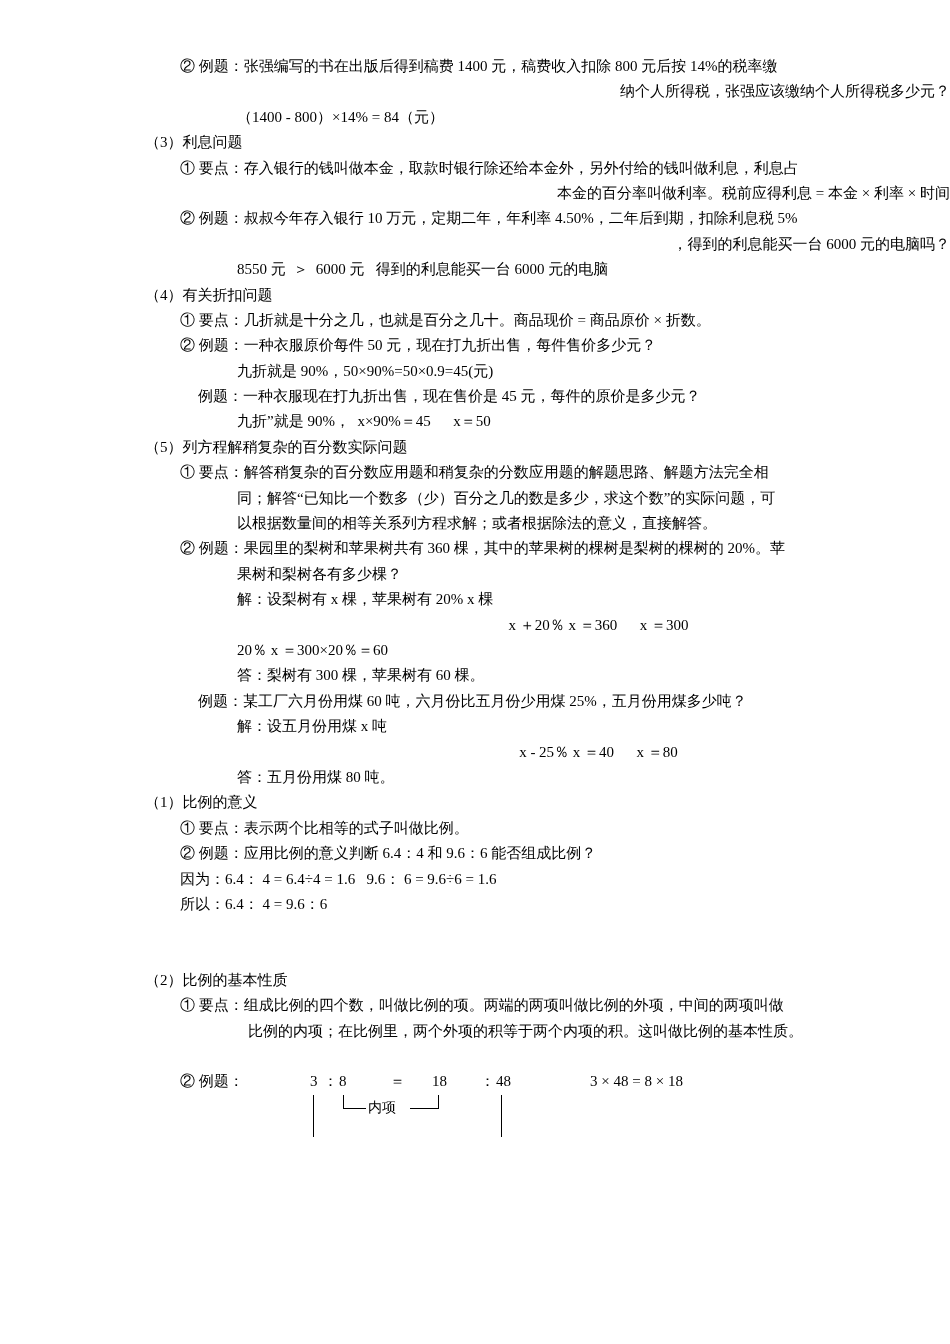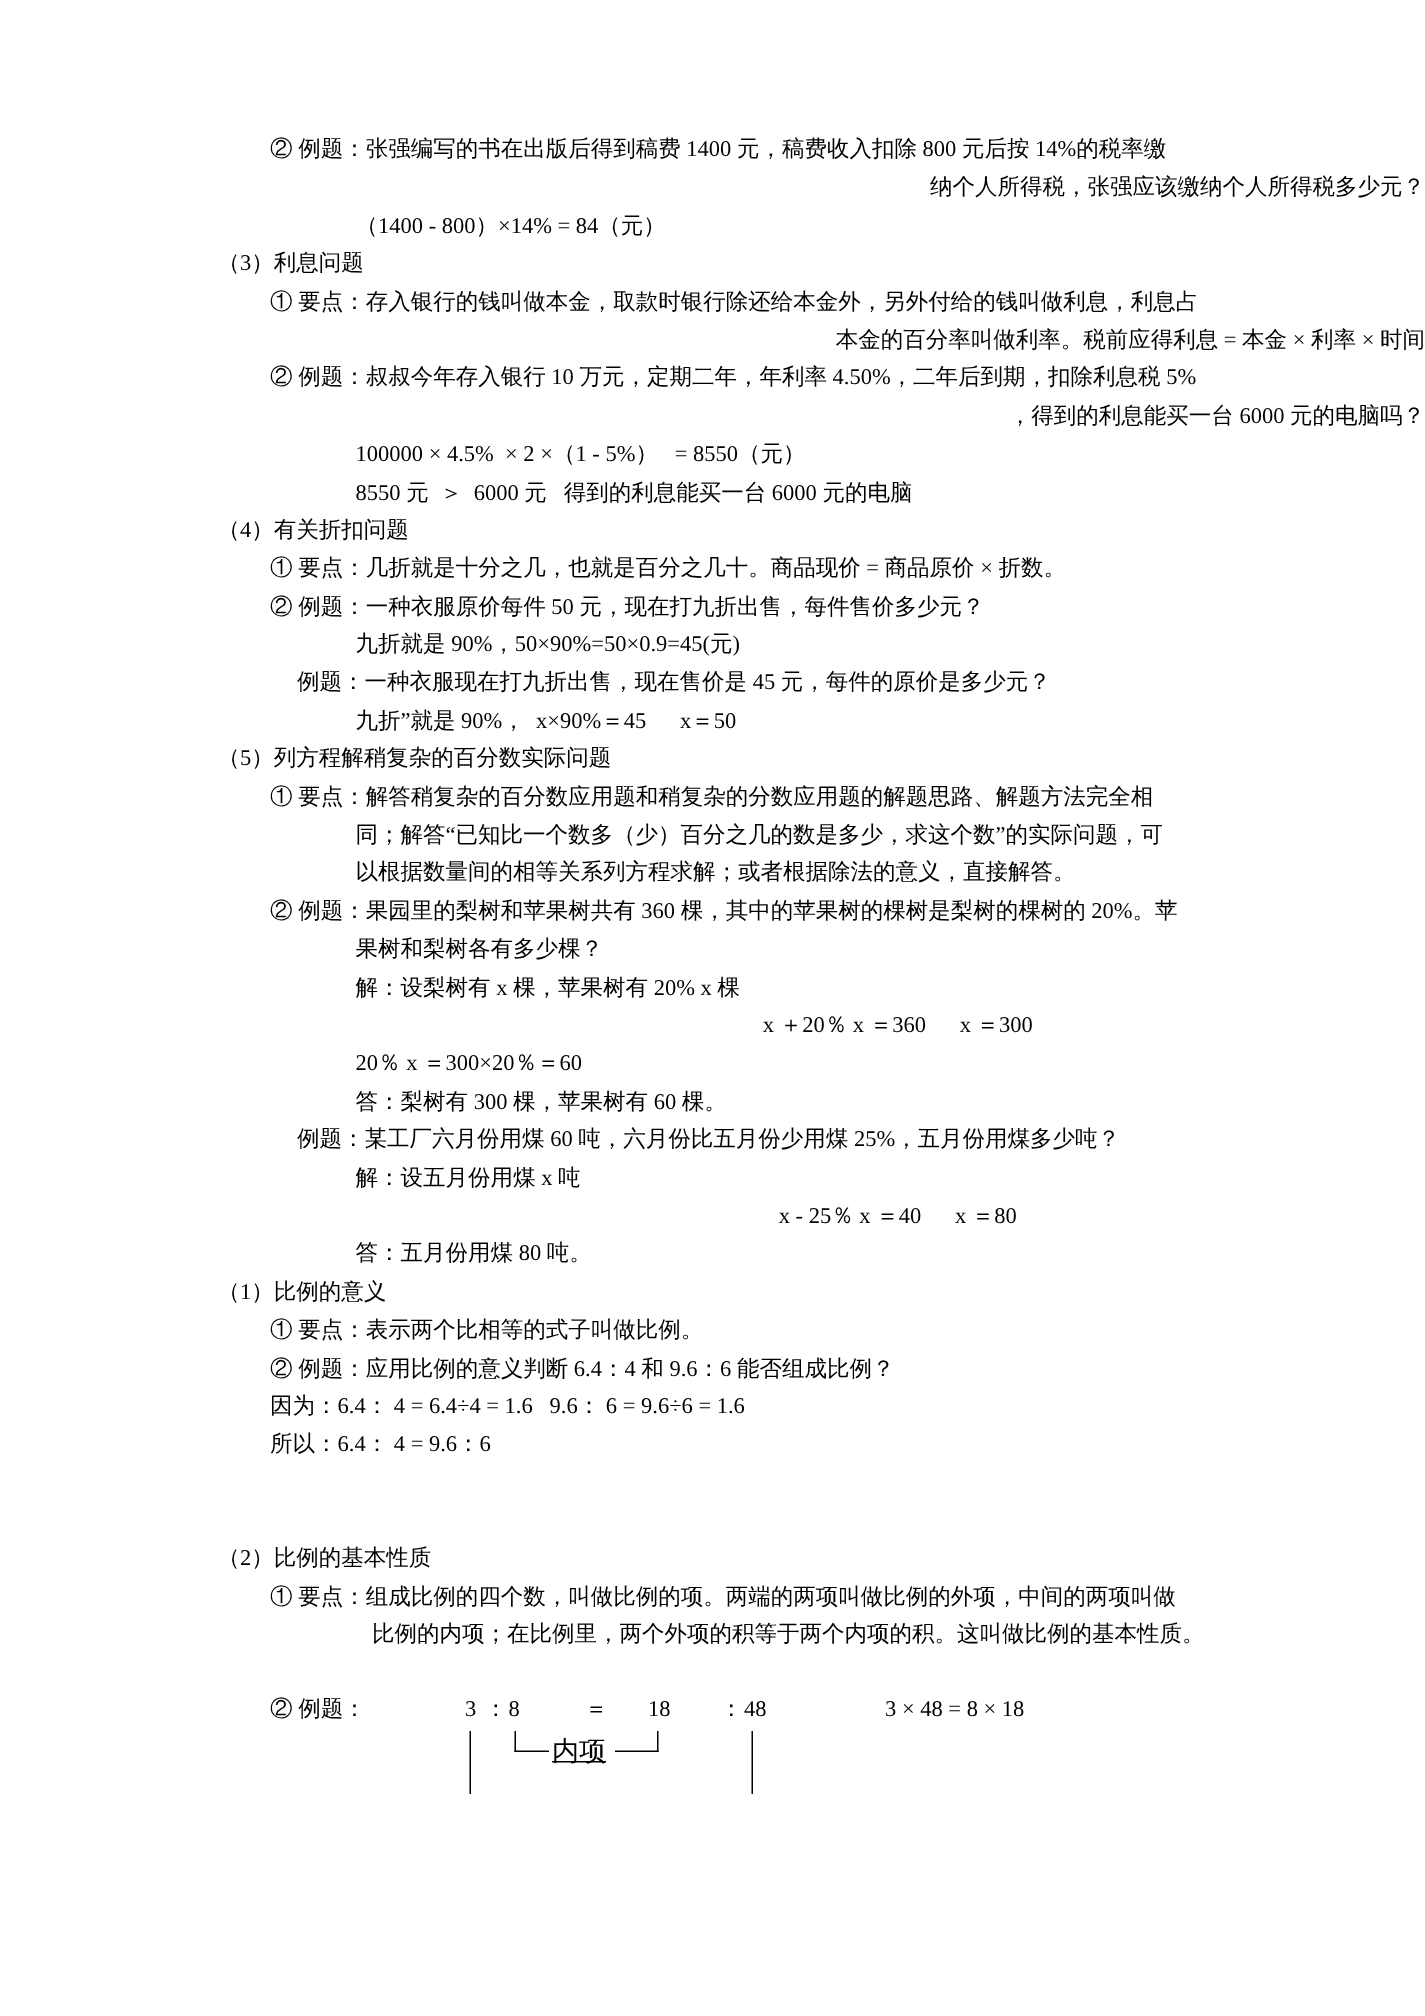--- a/index.html
+++ b/index.html
@@ -7,21 +7,21 @@
     position: relative;
     width: 950px;
     height: 1344px;
     margin: 0 auto;
     background: #ffffff;
     font-family: "Liberation Serif", "DejaVu Serif", serif;
     font-size: 15px;
     color: #000000;
     overflow: hidden;
   }
-  .lines { padding-top: 88px; }
+  .lines { padding-top: 54px; }
   .line {
     height: 25.4px;
     line-height: 25.4px;
     white-space: pre;
   }
   .i0  { margin-left: 125px; }
   .i1  { margin-left: 145px; }
   .i2  { margin-left: 180px; }
   .i2b { margin-left: 198px; }
   .i3  { margin-left: 215px; text-align: right; }
@@ -43,42 +43,40 @@
     white-space: pre;
   }
   .dline {
     position: absolute;
     background: #000000;
   }
   .vline { width: 1px; }
   .hline { height: 1px; }
   .inner-label {
     position: absolute;
-    font-size: 18px;
+    font-size: 14px;
     line-height: 14px;
     background: #ffffff;
     padding: 0 2px;
-    text-decoration: underline;
   }
 </style>
 </head>
 <body>
 
 <div class="page">
 
   <div class="lines">
       <div class="line i2">② 例题：张强编写的书在出版后得到稿费 1400 元，稿费收入扣除 800 元后按 14%的税率缴</div>
       <div class="line i3">纳个人所得税，张强应该缴纳个人所得税多少元？</div>
       <div class="line i4">（1400 - 800）×14% = 84（元）</div>
       <div class="line i1">（3）利息问题</div>
       <div class="line i2">① 要点：存入银行的钱叫做本金，取款时银行除还给本金外，另外付给的钱叫做利息，利息占</div>
       <div class="line i3">本金的百分率叫做利率。税前应得利息 = 本金 × 利率 × 时间</div>
       <div class="line i2">② 例题：叔叔今年存入银行 10 万元，定期二年，年利率 4.50%，二年后到期，扣除利息税 5%</div>
       <div class="line i3">，得到的利息能买一台 6000 元的电脑吗？</div>
-      <div class="line i4">100000 × 4.5%  × 2 ×（1 - 5%）   = 8550（元）</div>
       <div class="line i4">8550 元  ＞  6000 元   得到的利息能买一台 6000 元的电脑</div>
       <div class="line i1">（4）有关折扣问题</div>
       <div class="line i2">① 要点：几折就是十分之几，也就是百分之几十。商品现价 = 商品原价 × 折数。</div>
       <div class="line i2">② 例题：一种衣服原价每件 50 元，现在打九折出售，每件售价多少元？</div>
       <div class="line i4">九折就是 90%，50×90%=50×0.9=45(元)</div>
       <div class="line i2b">例题：一种衣服现在打九折出售，现在售价是 45 元，每件的原价是多少元？</div>
       <div class="line i4">九折”就是 90%，  x×90%＝45      x＝50</div>
       <div class="line i1">（5）列方程解稍复杂的百分数实际问题</div>
       <div class="line i2">① 要点：解答稍复杂的百分数应用题和稍复杂的分数应用题的解题思路、解题方法完全相</div>
       <div class="line i4">同；解答“已知比一个数多（少）百分之几的数是多少，求这个数”的实际问题，可</div>

